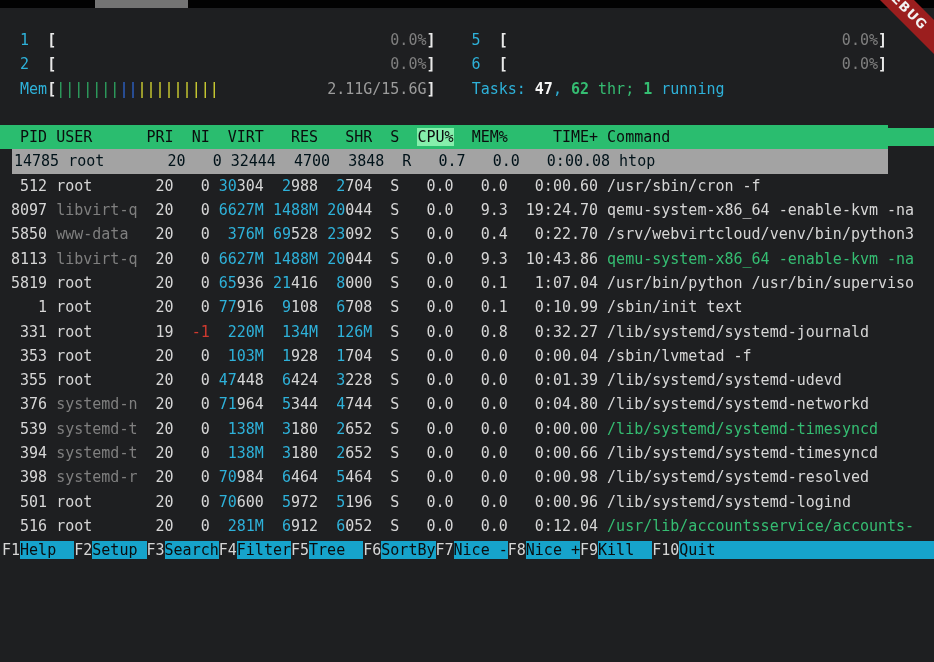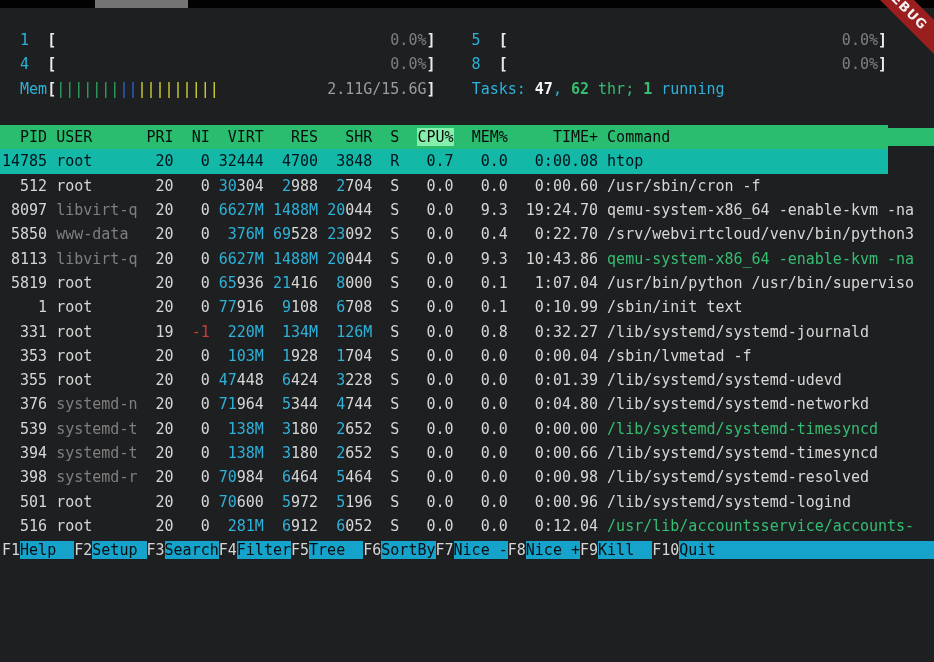--- a/index.html
+++ b/index.html
@@ -22,36 +22,36 @@
   .dim{color:#7f7f7f;}
   .gray{color:#9c9c9c;}
   .red{color:#d03a2f;}
   .bracket{color:#e9e9e9;font-weight:bold;}
   .barG{color:#2fa863;}
   .barB{color:#2e66d0;}
   .barY{color:#d8d832;}
   .hdr{background:#2abd6f;color:#0b0d0e;}
   .hdrline{background:#2abd6f;}
   .hdrsort{background:#86efac;color:#0b0d0e;}
-  .sel{background:#14b8a6;}
+  .sel{background:#a3a3a3;margin-left:12px;}
   .sel span{color:#001219 !important;font-weight:normal !important;}
   .fk{color:#d6d6d6;}
   .fbtn{background:#16a3cb;color:#0b0d0e;}
 </style>
 </head>
 <body>
 
 <div id="app">
   <div class="topbar">
     <div class="tab-handle"></div>
   </div>
   <div class="ribbon">DEBUG</div>
   <div class="term">
       <div class="line"><span class="cyan">  1</span><span>  </span><span class="bracket">[</span><span class="dim">                                     0.0%</span><span class="bracket">]</span><span class="cyan">    5</span><span>  </span><span class="bracket">[</span><span class="dim">                                     0.0%</span><span class="bracket">]</span></div>
-      <div class="line"><span class="cyan">  4</span><span>  </span><span class="bracket">[</span><span class="dim">                                     0.0%</span><span class="bracket">]</span><span class="cyan">    8</span><span>  </span><span class="bracket">[</span><span class="dim">                                     0.0%</span><span class="bracket">]</span></div>
+      <div class="line"><span class="cyan">  2</span><span>  </span><span class="bracket">[</span><span class="dim">                                     0.0%</span><span class="bracket">]</span><span class="cyan">    6</span><span>  </span><span class="bracket">[</span><span class="dim">                                     0.0%</span><span class="bracket">]</span></div>
       <div class="line"><span>  </span><span class="cyan">Mem</span><span class="bracket">[</span><span class="barG">|||||||</span><span class="barB">||</span><span class="barY">|||||||||</span><span>            </span><span class="gray">2.11G/15.6G</span><span class="bracket">]</span><span>    </span><span class="cyan">Tasks: </span><span class="boldwhite">47</span><span class="cyan">, </span><span class="boldgreen">62</span><span class="green"> thr; </span><span class="boldgreen">1</span><span class="cyan"> running</span></div>
       <div class="line"><span> </span></div>
       <div class="line hdrline"><span class="hdr">  PID</span><span class="hdr"> </span><span class="hdr">USER     </span><span class="hdr"> </span><span class="hdr">PRI</span><span class="hdr"> </span><span class="hdr"> NI</span><span class="hdr"> </span><span class="hdr"> VIRT</span><span class="hdr"> </span><span class="hdr">  RES</span><span class="hdr"> </span><span class="hdr">  SHR</span><span class="hdr">  </span><span class="hdr">S</span><span class="hdr">  </span><span class="hdrsort">CPU%</span><span class="hdr">  </span><span class="hdr">MEM%</span><span class="hdr">  </span><span class="hdr">   TIME+</span><span class="hdr"> </span><span class="hdr">Command</span><span class="hdr">                                        </span></div>
       <div class="line sel"><span>14785</span><span> </span><span>root     </span><span> </span><span> 20</span><span> </span><span>  0</span><span> </span><span></span><span>32444</span><span> </span><span> </span><span>4700</span><span> </span><span> </span><span>3848</span><span>  </span><span>R</span><span>  </span><span> 0.7</span><span>  </span><span> 0.0</span><span>  </span><span> 0:00.08</span><span> </span><span>htop</span></div>
       <div class="line"><span>  512</span><span> </span><span>root     </span><span> </span><span> 20</span><span> </span><span>  0</span><span> </span><span></span><span class="cyan">30</span><span>304</span><span> </span><span> </span><span class="cyan">2</span><span>988</span><span> </span><span> </span><span class="cyan">2</span><span>704</span><span>  </span><span>S</span><span>  </span><span> 0.0</span><span>  </span><span> 0.0</span><span>  </span><span> 0:00.60</span><span> </span><span>/usr/sbin/cron -f</span></div>
       <div class="line"><span> 8097</span><span> </span><span class="dim">libvirt-q</span><span> </span><span> 20</span><span> </span><span>  0</span><span> </span><span></span><span class="cyan">6627M</span><span> </span><span></span><span class="cyan">1488M</span><span> </span><span></span><span class="cyan">20</span><span>044</span><span>  </span><span>S</span><span>  </span><span> 0.0</span><span>  </span><span> 9.3</span><span>  </span><span>19:24.70</span><span> </span><span>qemu-system-x86_64 -enable-kvm -na</span></div>
       <div class="line"><span> 5850</span><span> </span><span class="dim">www-data </span><span> </span><span> 20</span><span> </span><span>  0</span><span> </span><span> </span><span class="cyan">376M</span><span> </span><span></span><span class="cyan">69</span><span>528</span><span> </span><span></span><span class="cyan">23</span><span>092</span><span>  </span><span>S</span><span>  </span><span> 0.0</span><span>  </span><span> 0.4</span><span>  </span><span> 0:22.70</span><span> </span><span>/srv/webvirtcloud/venv/bin/python3</span></div>
       <div class="line"><span> 8113</span><span> </span><span class="dim">libvirt-q</span><span> </span><span> 20</span><span> </span><span>  0</span><span> </span><span></span><span class="cyan">6627M</span><span> </span><span></span><span class="cyan">1488M</span><span> </span><span></span><span class="cyan">20</span><span>044</span><span>  </span><span>S</span><span>  </span><span> 0.0</span><span>  </span><span> 9.3</span><span>  </span><span>10:43.86</span><span> </span><span class="green">qemu-system-x86_64 -enable-kvm -na</span></div>
       <div class="line"><span> 5819</span><span> </span><span>root     </span><span> </span><span> 20</span><span> </span><span>  0</span><span> </span><span></span><span class="cyan">65</span><span>936</span><span> </span><span></span><span class="cyan">21</span><span>416</span><span> </span><span> </span><span class="cyan">8</span><span>000</span><span>  </span><span>S</span><span>  </span><span> 0.0</span><span>  </span><span> 0.1</span><span>  </span><span> 1:07.04</span><span> </span><span>/usr/bin/python /usr/bin/superviso</span></div>
       <div class="line"><span>    1</span><span> </span><span>root     </span><span> </span><span> 20</span><span> </span><span>  0</span><span> </span><span></span><span class="cyan">77</span><span>916</span><span> </span><span> </span><span class="cyan">9</span><span>108</span><span> </span><span> </span><span class="cyan">6</span><span>708</span><span>  </span><span>S</span><span>  </span><span> 0.0</span><span>  </span><span> 0.1</span><span>  </span><span> 0:10.99</span><span> </span><span>/sbin/init text</span></div>

